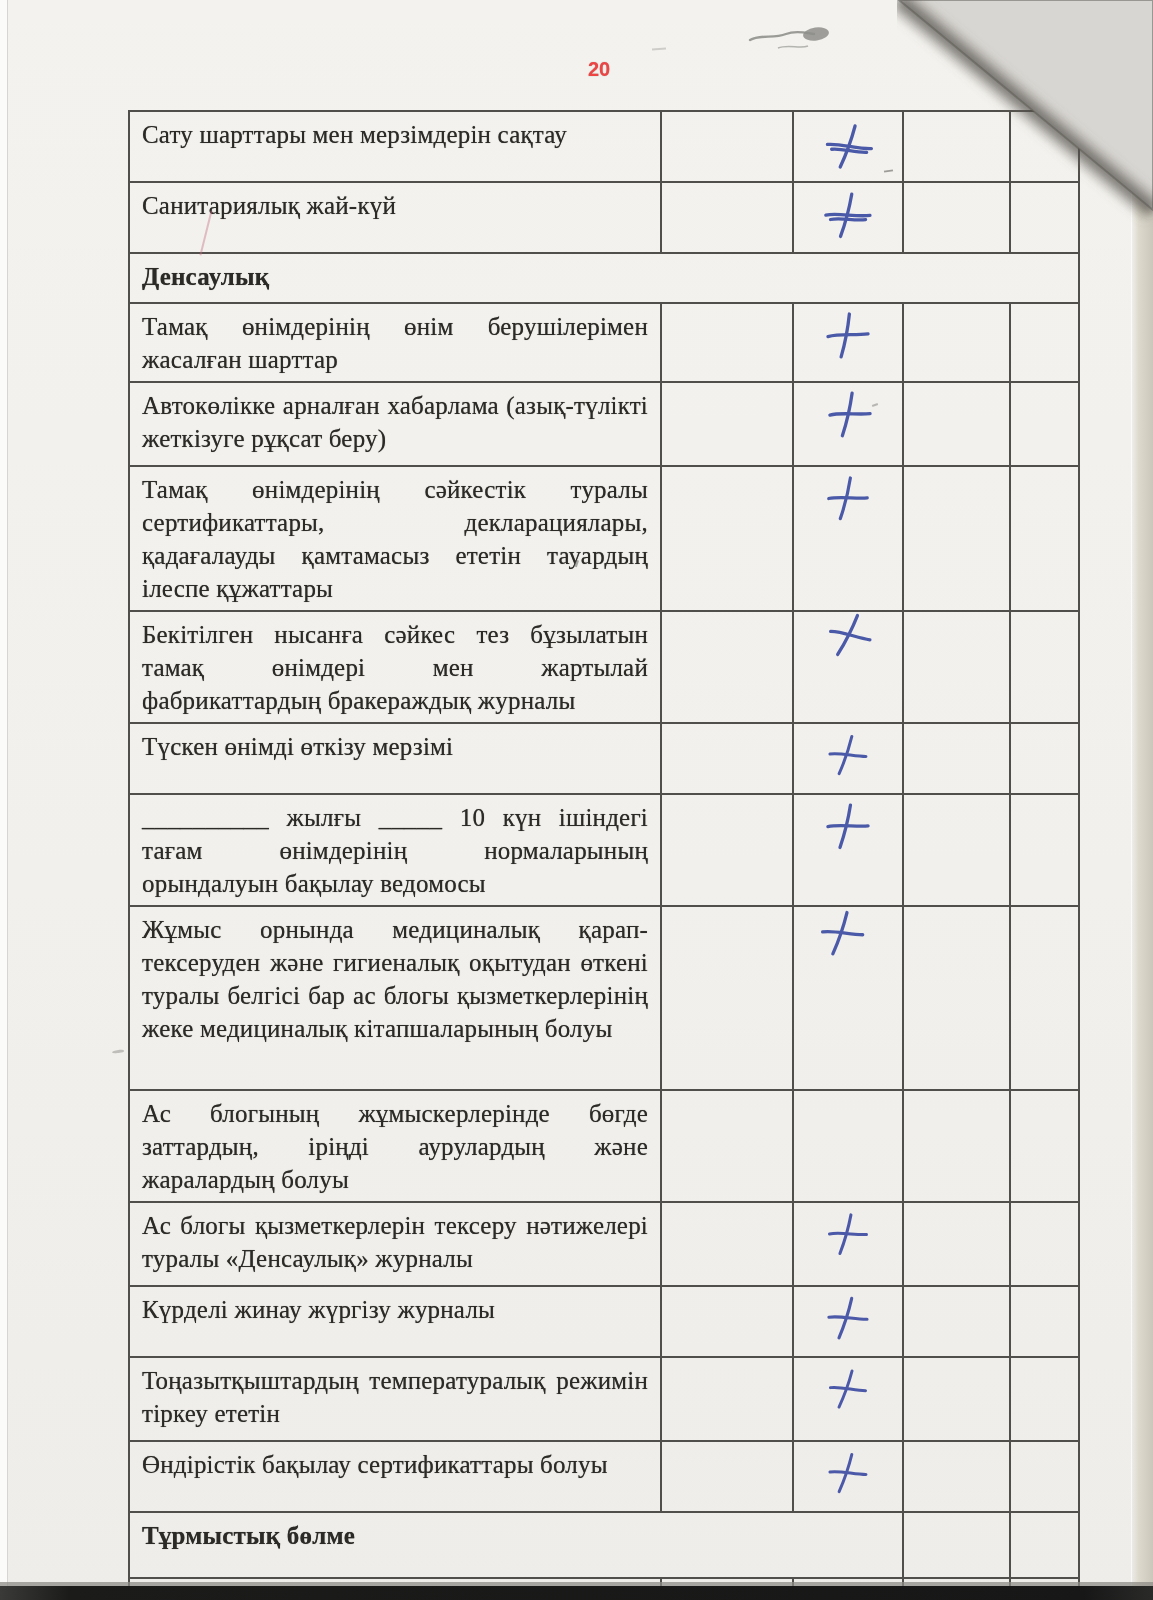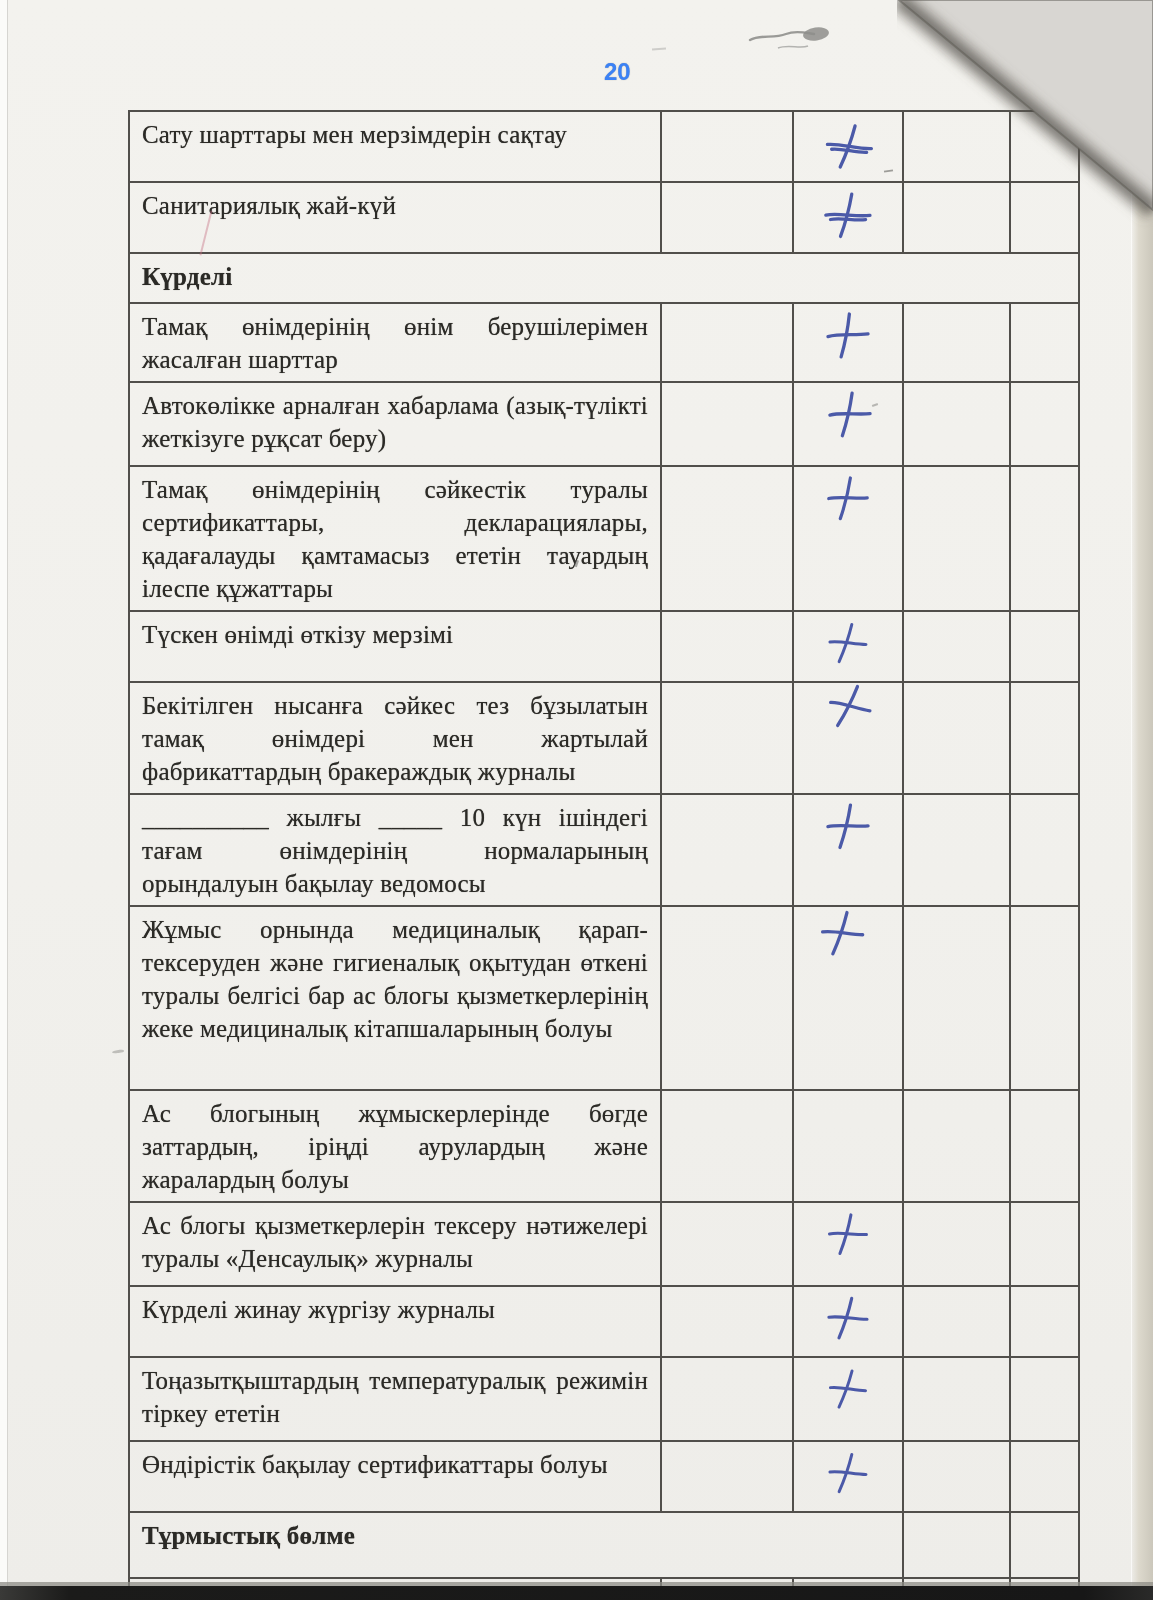--- a/index.html
+++ b/index.html
@@ -13,23 +13,23 @@
     background:#fbfbf9;border-right:1px solid #d6d5d1;}
   .edge-right{position:absolute;top:0;right:0;width:22px;height:100%;
     background:linear-gradient(90deg,rgba(205,200,185,0) 0%,#ddd9cd 35%,#cbc7bb 100%);}
   .edge-right::before{content:"";position:absolute;left:0;top:0;width:1px;height:100%;
     background:rgba(255,255,255,.65);}
   .scan-strip-top{position:absolute;left:0;right:0;bottom:14px;height:4px;
     background:#8e8c86;opacity:.75;}
   .scan-strip{position:absolute;left:0;right:0;bottom:0;height:14px;
     background:linear-gradient(90deg,#3a3a38 0%,#1b1b1a 6%,#171717 94%,#2a2a29 100%);}
   
-  .page-num{position:absolute;left:604px;top:58px;
+  .page-num{position:absolute;left:588px;top:58px;
     font-family:"Liberation Sans","DejaVu Sans",sans-serif;
-    font-size:24px;font-weight:600;color:#3b82f6;
+    font-size:20px;font-weight:600;color:#ef4444;
     text-shadow:0 0 1px rgba(80,80,78,.5);}
   
   table.checklist{
     position:absolute;left:128px;top:110px;width:950px;
     border-collapse:collapse;table-layout:fixed;
   }
   table.checklist td{
     border:2px solid #514f4b;
     padding:6px 12px 5px 12px;
     font-size:25px;line-height:33px;color:#2b2a26;
@@ -134,21 +134,21 @@
       <td class="c-mark">
         <span class="check v-b"><svg width="48" height="50" viewBox="0 0 48 50">
               <use href="#mark-plus-double"></use>
             </svg></span>
       </td>
       <td class="c-blank"></td>
       <td class="c-blank"></td>
     </tr>
 
     <tr class="section" style="height:50px">
-      <td class="c-text" colspan="5">Күрделі</td>
+      <td class="c-text" colspan="5">Денсаулық</td>
     </tr>
 
     <tr style="height:68px">
       <td class="c-text">Тамақ өнімдерінің өнім берушілерімен жасалған шарттар</td>
       <td class="c-blank"></td>
       <td class="c-mark">
         <span class="check v-c"><svg width="48" height="50" viewBox="0 0 48 50">
               <use href="#mark-plus"></use>
             </svg></span>
       </td>
@@ -173,37 +173,37 @@
       <td class="c-blank"></td>
       <td class="c-mark">
         <span class="check v-e"><svg width="48" height="50" viewBox="0 0 48 50">
               <use href="#mark-plus"></use>
             </svg></span>
       </td>
       <td class="c-blank"></td>
       <td class="c-blank"></td>
     </tr>
 
+    <tr style="height:112px">
+      <td class="c-text">Бекітілген нысанға сәйкес тез бұзылатын тамақ өнімдері мен жартылай фабрикаттардың бракераждық журналы</td>
+      <td class="c-blank"></td>
+      <td class="c-mark">
+        <span class="check v-g"><svg width="48" height="50" viewBox="0 0 48 50">
+              <use href="#mark-plus"></use>
+            </svg></span>
+      </td>
+      <td class="c-blank"></td>
+      <td class="c-blank"></td>
+    </tr>
+
     <tr style="height:54px">
       <td class="c-text">Түскен өнімді өткізу мерзімі</td>
       <td class="c-blank"></td>
       <td class="c-mark">
         <span class="check v-f"><svg width="48" height="50" viewBox="0 0 48 50">
-              <use href="#mark-plus"></use>
-            </svg></span>
-      </td>
-      <td class="c-blank"></td>
-      <td class="c-blank"></td>
-    </tr>
-
-    <tr style="height:112px">
-      <td class="c-text">Бекітілген нысанға сәйкес тез бұзылатын тамақ өнімдері мен жартылай фабрикаттардың бракераждық журналы</td>
-      <td class="c-blank"></td>
-      <td class="c-mark">
-        <span class="check v-g"><svg width="48" height="50" viewBox="0 0 48 50">
               <use href="#mark-plus"></use>
             </svg></span>
       </td>
       <td class="c-blank"></td>
       <td class="c-blank"></td>
     </tr>
 
     <tr style="height:112px">
       <td class="c-text">__________ жылғы _____ 10 күн ішіндегі тағам өнімдерінің нормаларының орындалуын бақылау ведомосы</td>
       <td class="c-blank"></td>

